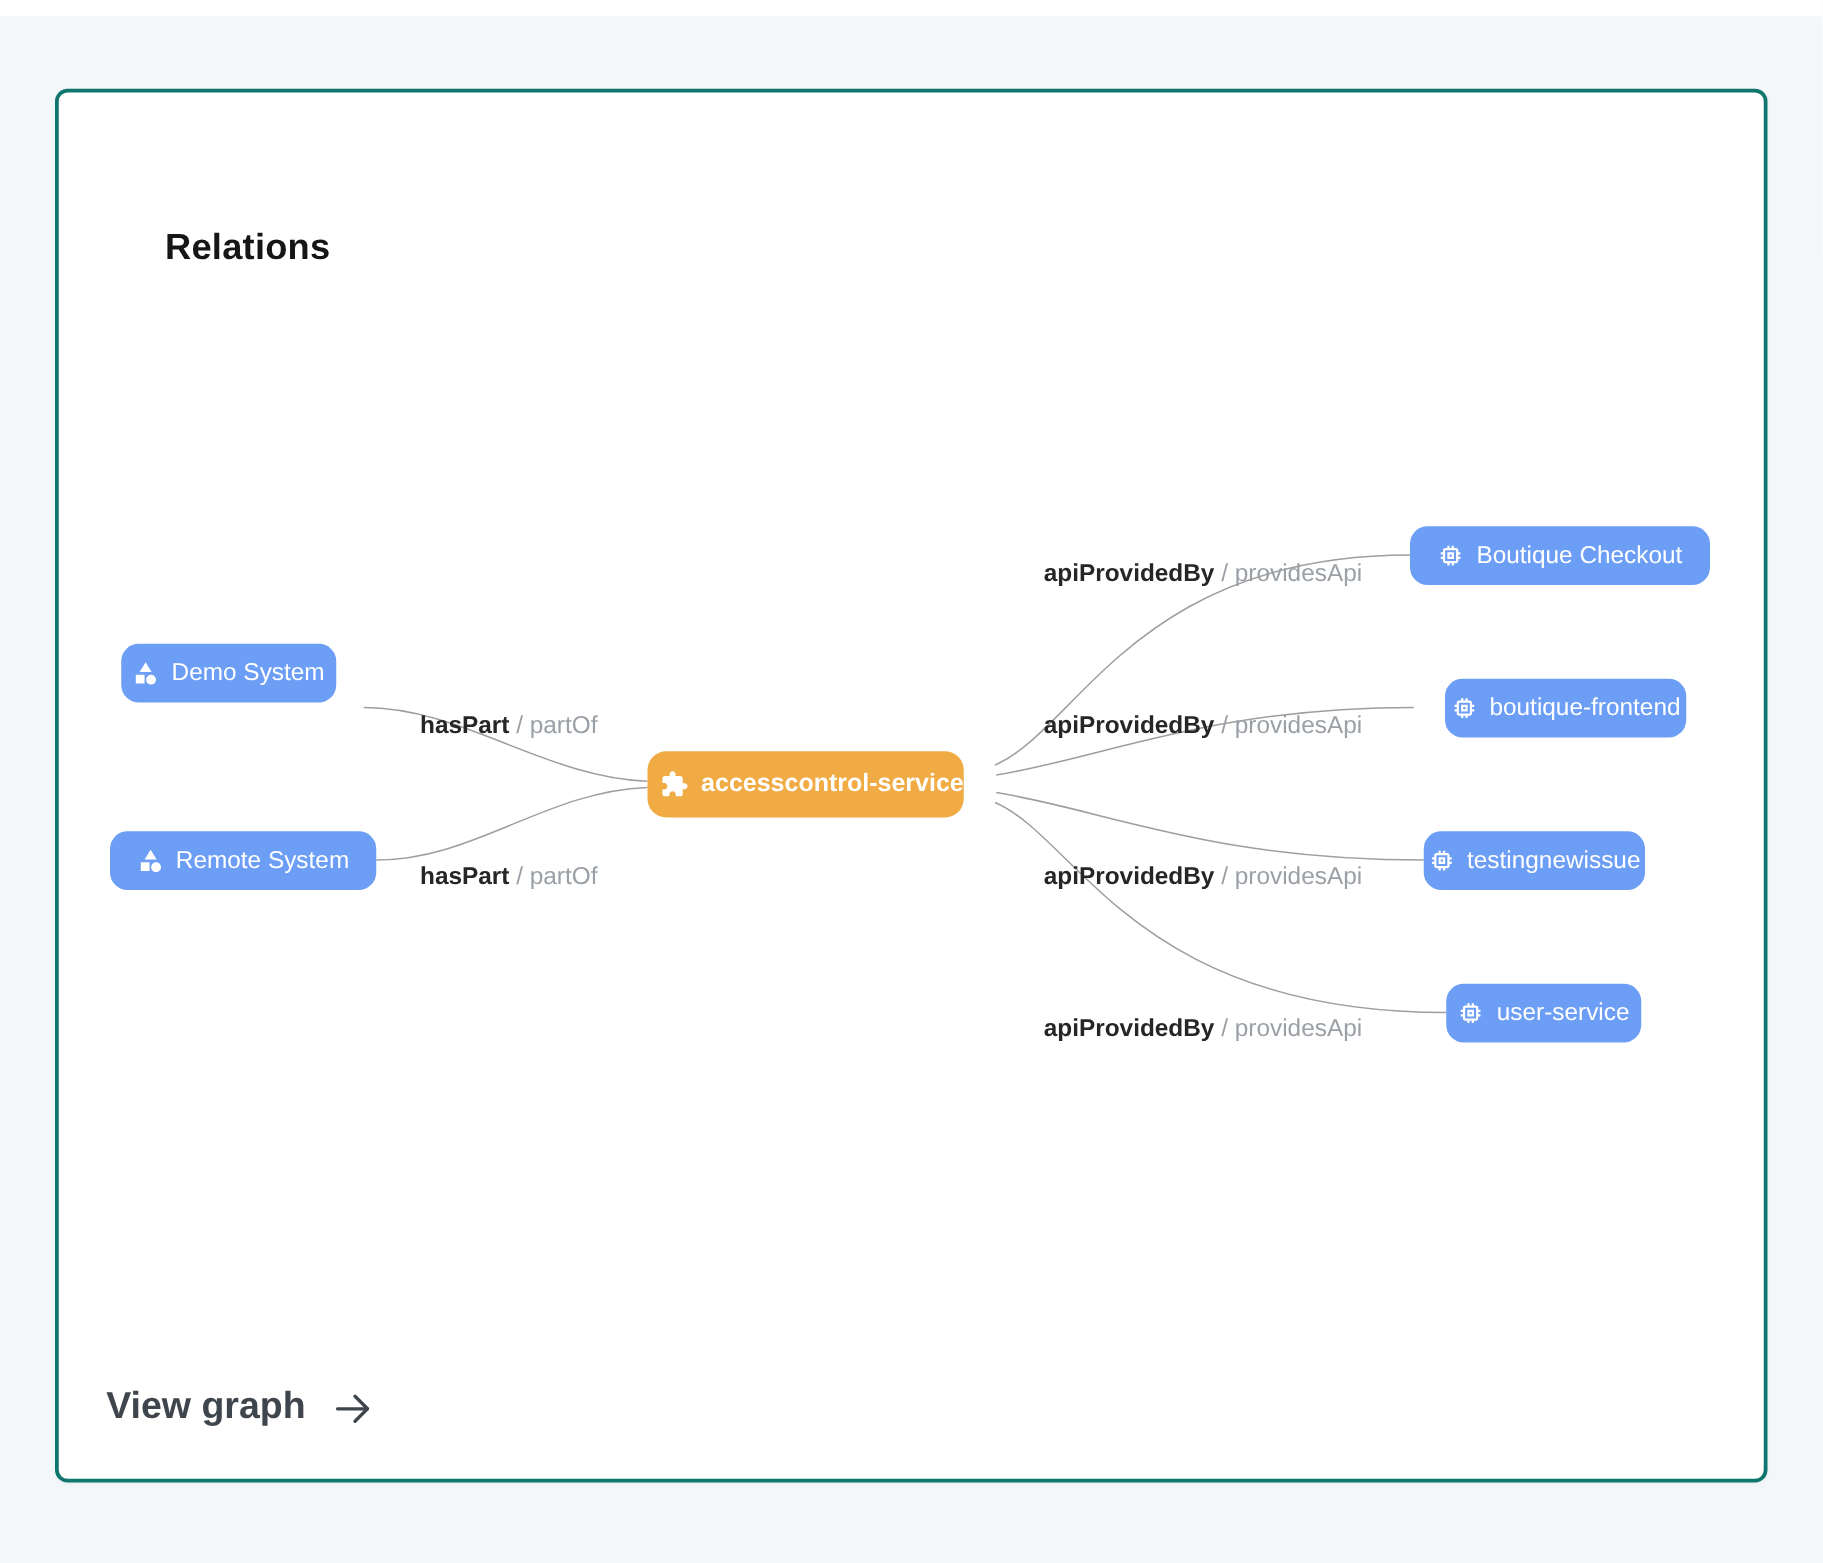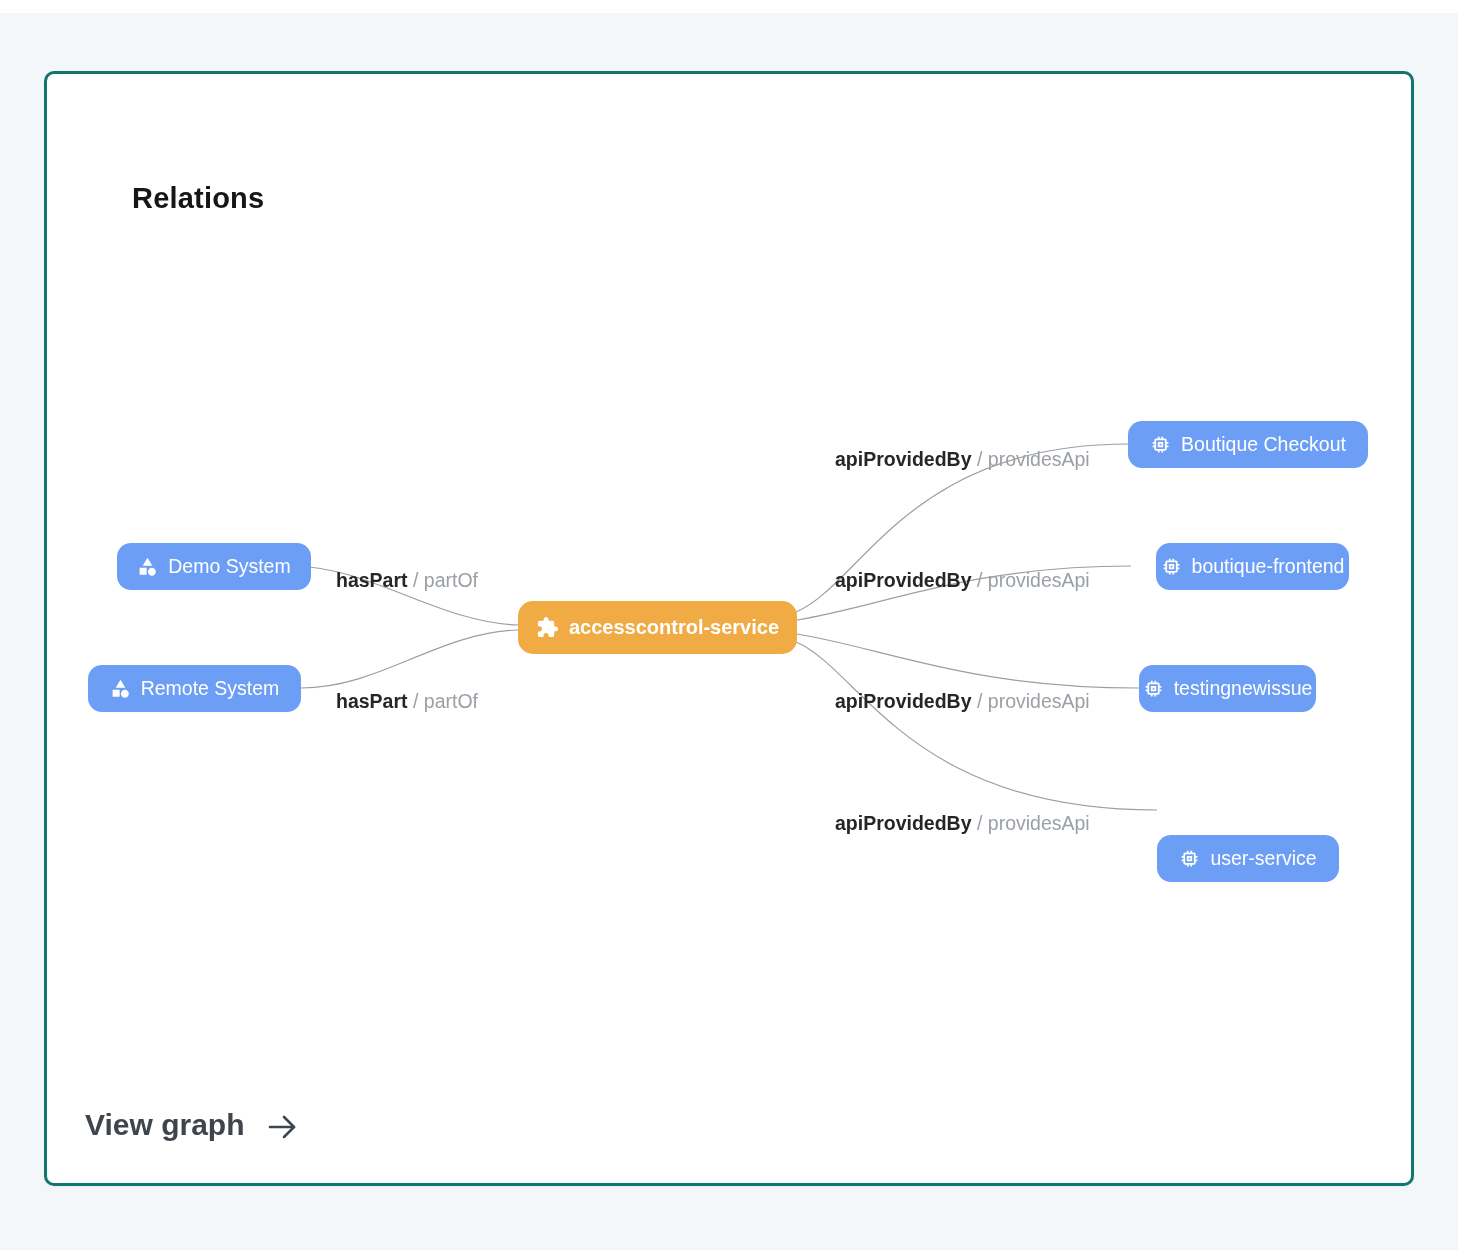--- a/index.html
+++ b/index.html
@@ -68,39 +68,39 @@
 
 <svg class="edges-svg" width="1458" height="1250" viewBox="0 0 1458 1250" fill="none" stroke="#9e9e9e" stroke-width="1.2">
   <path d="M291,566 C370,566 436,622 518,625"></path>
   <path d="M301,688 C380,688 436,633 518,630"></path>
   <path d="M796,612 C862,584 908,444 1128,444"></path>
   <path d="M797,620 C884,606 968,566 1131,566"></path>
   <path d="M797,634 C884,648 968,688 1139,688"></path>
   <path d="M796,642 C862,670 908,810 1157,810"></path>
 </svg>
 
-<div class="node blue" style="left:97px; top:543px; width:194px;margin-left:20px;">
+<div class="node blue" style="left:97px; top:515px; width:172px;">
   <span class="icon">
     <svg width="21" height="21" viewBox="0 0 24 24" fill="#ffffff">
         <path d="M12 2l-5.5 9h11L12 2zm5 11.5c-2.49 0-4.5 2.01-4.5 4.5s2.01 4.5 4.5 4.5 4.5-2.01 4.5-4.5-2.01-4.5-4.5-4.5zM3 13.5h8v8H3v-8z"></path>
       </svg>
   </span>
   <span>Demo System</span>
 </div>
 
 <div class="node blue" style="left:88px; top:665px; width:213px;">
   <span class="icon">
     <svg width="21" height="21" viewBox="0 0 24 24" fill="#ffffff">
         <path d="M12 2l-5.5 9h11L12 2zm5 11.5c-2.49 0-4.5 2.01-4.5 4.5s2.01 4.5 4.5 4.5 4.5-2.01 4.5-4.5-2.01-4.5-4.5-4.5zM3 13.5h8v8H3v-8z"></path>
       </svg>
   </span>
   <span>Remote System</span>
 </div>
 
-<div class="node orange" style="left:518px; top:601px; width:279px;">
+<div class="node orange" style="left:518px; top:601px; width:253px;justify-content:flex-end;">
   <span class="icon">
     <svg width="23" height="23" viewBox="0 0 24 24" fill="#ffffff">
         <path d="M20.5 11H19V7c0-1.1-.9-2-2-2h-4V3.5C13 2.12 11.88 1 10.5 1S8 2.12 8 3.5V5H4c-1.1 0-1.99.9-1.99 2v3.8H3.5c1.49 0 2.7 1.21 2.7 2.7s-1.21 2.7-2.7 2.7H2V20c0 1.1.9 2 2 2h3.8v-1.5c0-1.49 1.21-2.7 2.7-2.7 1.49 0 2.7 1.21 2.7 2.7V22H17c1.1 0 2-.9 2-2v-4h1.5c1.38 0 2.5-1.12 2.5-2.5S21.88 11 20.5 11z"></path>
       </svg>
   </span>
   <span>accesscontrol-service</span>
 </div>
 
 <div class="node blue" style="left:1128px; top:421px; width:240px;">
   <span class="icon">
@@ -122,21 +122,21 @@
 
 <div class="node blue" style="left:1139px; top:665px; width:177px;">
   <span class="icon">
     <svg width="21" height="21" viewBox="0 0 24 24" fill="#ffffff">
         <path d="M15 9H9v6h6V9zm-2 4h-2v-2h2v2zm8-2V9h-2V7c0-1.1-.9-2-2-2h-2V3h-2v2h-2V3H9v2H7c-1.1 0-2 .9-2 2v2H3v2h2v2H3v2h2v2c0 1.1.9 2 2 2h2v2h2v-2h2v2h2v-2h2c1.1 0 2-.9 2-2v-2h2v-2h-2v-2h2zm-4 6H7V7h10v10z"></path>
       </svg>
   </span>
   <span>testingnewissue</span>
 </div>
 
-<div class="node blue" style="left:1157px; top:787px; width:182px;margin-top:48px;">
+<div class="node blue" style="left:1157px; top:787px; width:156px;">
   <span class="icon">
     <svg width="21" height="21" viewBox="0 0 24 24" fill="#ffffff">
         <path d="M15 9H9v6h6V9zm-2 4h-2v-2h2v2zm8-2V9h-2V7c0-1.1-.9-2-2-2h-2V3h-2v2h-2V3H9v2H7c-1.1 0-2 .9-2 2v2H3v2h2v2H3v2h2v2c0 1.1.9 2 2 2h2v2h2v-2h2v2h2v-2h2c1.1 0 2-.9 2-2v-2h2v-2h-2v-2h2zm-4 6H7V7h10v10z"></path>
       </svg>
   </span>
   <span>user-service</span>
 </div>
 
 <div class="edge-label" style="left:336px; top:569px;">
   <span class="primary">hasPart</span>

